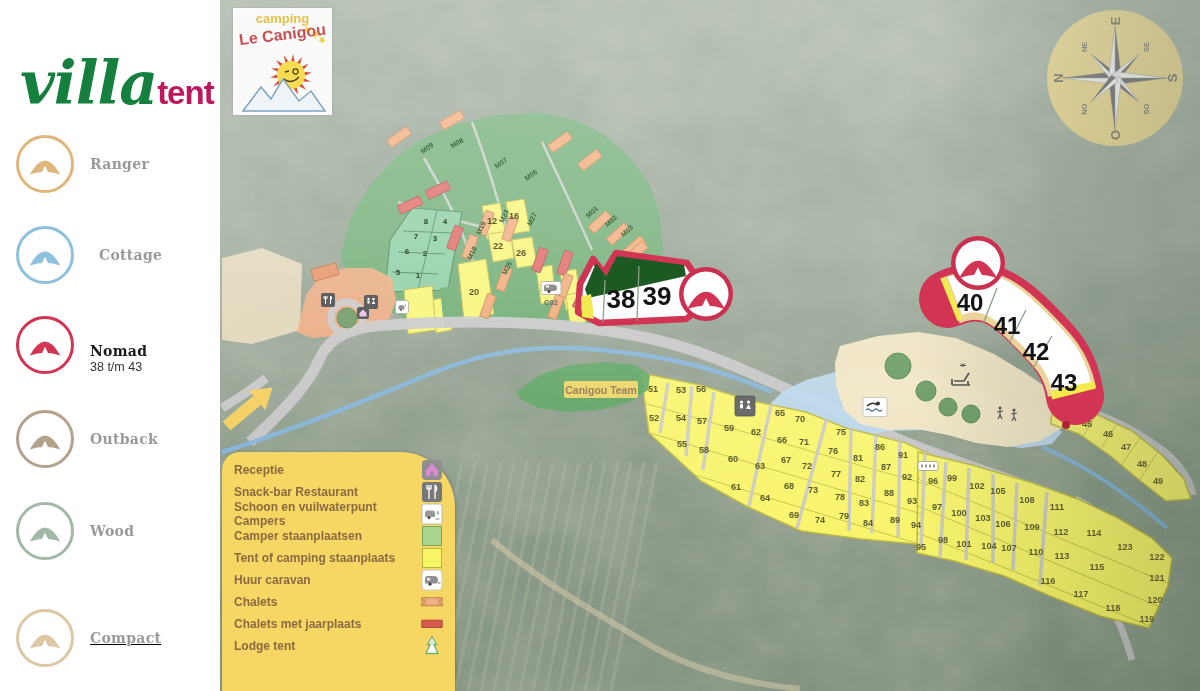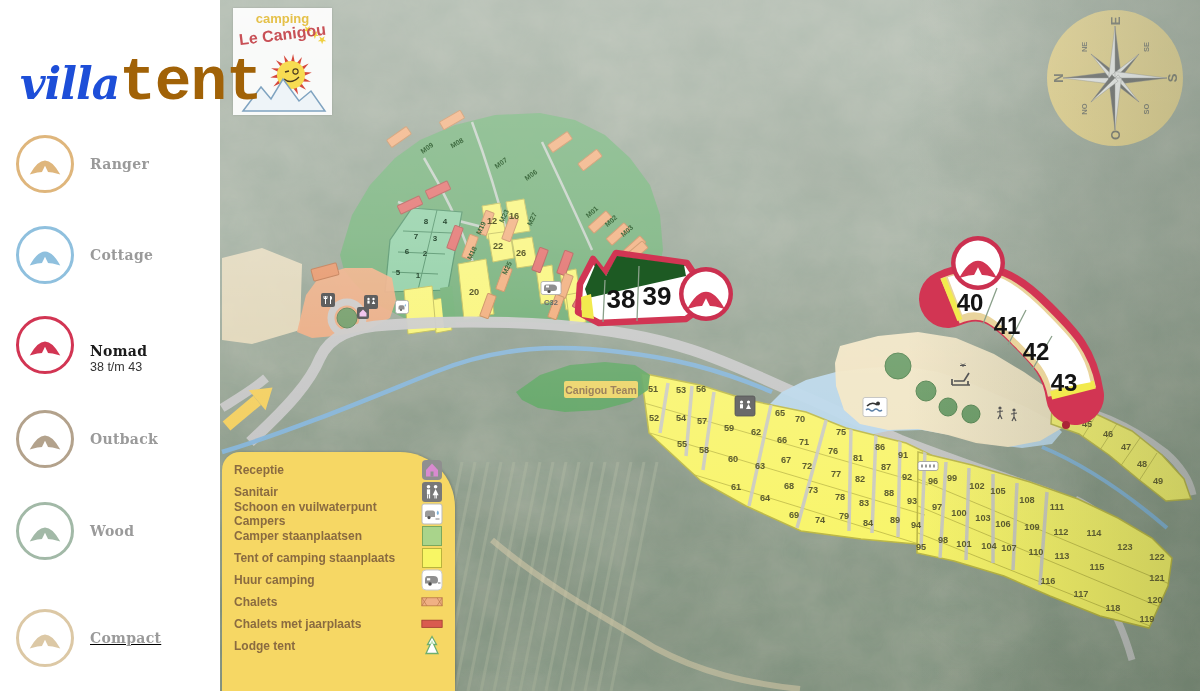--- a/index.html
+++ b/index.html
@@ -1,21 +1,21 @@
 <!DOCTYPE html>
 <html><head>
 <meta charset="utf-8">
 <style>
   html,body{margin:0;padding:0;background:#fff;}
   .stage{position:relative;width:1200px;height:691px;overflow:hidden;font-family:"Liberation Sans",sans-serif;background:#fff;}
   
   .sidebar{position:absolute;left:0;top:0;width:220px;height:691px;background:#fff;z-index:30;}
   .brand{position:absolute;left:20px;top:48px;white-space:nowrap;}
-  .brand .villa{font-family:"DejaVu Serif",serif;font-style:italic;font-weight:700;font-size:44px;color:#1d4ed8;letter-spacing:-1px;margin-top:43px;}
-  .brand .tent{font-family:Liberation Mono, monospace;font-weight:700;font-size:61px;color:#a16207;letter-spacing:-1px;}
+  .brand .villa{font-family:"DejaVu Serif",serif;font-style:italic;font-weight:700;font-size:60px;color:#15803d;letter-spacing:-1px;margin-top:43px;}
+  .brand .tent{font-family:Liberation Sans, sans-serif;font-weight:700;font-size:33px;color:#be185d;letter-spacing:-1px;}
   .side-item{position:absolute;left:16px;display:flex;align-items:center;height:56px;cursor:pointer;}
   .side-icon{width:52px;height:52px;border-radius:50%;border:3px solid;display:flex;align-items:center;justify-content:center;flex:0 0 auto;background:#fff;}
   .side-text{margin-left:16px;}
   .side-label{font-family:"DejaVu Serif",serif;font-weight:700;font-size:14px;color:#9a9a9a;letter-spacing:.3px;}
   .side-item.active .side-label{color:#1a1a1a;}
   .side-sub{font-size:12.5px;color:#333;margin-top:1px;}
   
   .mapwrap{position:absolute;left:220px;top:0;width:980px;height:691px;}
   
   .camp-logo{position:absolute;left:233px;top:8px;width:99px;height:107px;background:rgba(255,255,255,.92);z-index:20;box-shadow:0 0 2px rgba(0,0,0,.15);}
@@ -469,32 +469,26 @@
         <div class="legend-label">Receptie</div>
     <div class="legend-ic">
           <svg viewBox="0 0 22 22" width="22" height="22">
             <rect x="1" y="1" width="20" height="20" rx="4" fill="#8f8f8f"></rect>
             <path d="M5,11 L11,4.5 L17,11 V17.5 H5 Z" fill="#d98ad0"></path>
             <rect x="9.5" y="12.5" width="3" height="5" fill="#8f8f8f"></rect>
           </svg>
         </div>
       </div>
       <div class="legend-row">
-        <div class="legend-label">Sanitair</div>
+        <div class="legend-label">Snack-bar Restaurant</div>
     <div class="legend-ic">
           <svg viewBox="0 0 22 22" width="22" height="22">
             <rect x="1" y="1" width="20" height="20" rx="3" fill="#787878"></rect>
-            <circle cx="7.5" cy="5.8" r="1.8" fill="#fff"></circle>
-            <rect x="5.9" y="8.3" width="3.2" height="5" fill="#fff"></rect>
-            <rect x="6.1" y="13.3" width="1.1" height="4.2" fill="#fff"></rect>
-            <rect x="8" y="13.3" width="1.1" height="4.2" fill="#fff"></rect>
-            <circle cx="14.6" cy="5.8" r="1.8" fill="#fff"></circle>
-            <path d="M14.6,8 L11.6,14.2 H17.6 Z" fill="#fff"></path>
-            <rect x="13.5" y="14" width="0.9" height="3.5" fill="#fff"></rect>
-            <rect x="14.9" y="14" width="0.9" height="3.5" fill="#fff"></rect>
+            <path d="M8,4 V18 M6,4 V8 M10,4 V8 M6,8 H10" stroke="#fff" stroke-width="1.3" fill="none"></path>
+            <path d="M14,4 V18 M14,4 C16.2,6 16.2,9 14,11" stroke="#fff" stroke-width="1.3" fill="none"></path>
           </svg>
         </div>
       </div>
       <div class="legend-row">
         <div class="legend-label">Schoon en vuilwaterpunt Campers</div>
     <div class="legend-ic">
           <svg viewBox="0 0 22 22" width="22" height="22">
             <rect x="1" y="1" width="20" height="20" rx="2" fill="#fff" stroke="#bbb"></rect>
             <path d="M4,14 h10 v-4 q0,-2.5 -2.5,-2.5 h-5 q-2.5,0 -2.5,2.5 z" fill="#9a9a9a"></path>
             <circle cx="8" cy="14.6" r="1.6" fill="#555"></circle>
@@ -513,21 +507,21 @@
       </div>
       <div class="legend-row">
         <div class="legend-label">Tent of camping staanplaats</div>
     <div class="legend-ic">
           <svg viewBox="0 0 22 22" width="22" height="22">
             <rect x="1.5" y="1.5" width="19" height="19" fill="#f8f664" stroke="#b9b43c"></rect>
           </svg>
         </div>
       </div>
       <div class="legend-row">
-        <div class="legend-label">Huur camping</div>
+        <div class="legend-label">Huur caravan</div>
     <div class="legend-ic">
           <svg viewBox="0 0 22 22" width="22" height="22">
             <rect x="1" y="1" width="20" height="20" rx="4" fill="#fff" stroke="#ccc"></rect>
             <path d="M4,14.5 h10.5 q2.5,0 2.5,-3.5 q0,-4 -4.5,-4 h-6 q-2.5,0 -2.5,3.5 z" fill="#8f8f8f"></path>
             <circle cx="9" cy="15" r="1.8" fill="#4a4a4a"></circle>
             <path d="M17,14 h2.5" stroke="#8f8f8f" stroke-width="1.3"></path>
             <rect x="6" y="9.2" width="3.2" height="2.2" fill="#fff"></rect>
           </svg>
         </div>
       </div>
@@ -568,21 +562,21 @@
           <div class="side-icon" style="border-color:#dfb67c">
             <svg viewBox="-17 -15 34 30" width="40" height="36">
               <path d="M-13,9 Q0,-15 13,9 Q0,4 -13,9 Z" fill="#dfb67c"></path>
               <path d="M-3.2,8 L0,1.5 L3.2,8 Z" fill="#fff"></path>
             </svg>
           </div>
     <div class="side-text">
             <div class="side-label">Ranger</div>
           </div>
         </div>
-        <div class="side-item" style="top: 227px;">
+        <div class="side-item" style="top: 227px; gap: 9px;">
           <div class="side-icon" style="border-color:#8fc0de">
             <svg viewBox="-17 -15 34 30" width="40" height="36">
               <path d="M-13,9 Q0,-15 13,9 Q0,4 -13,9 Z" fill="#8fc0de"></path>
               <path d="M-3.2,8 L0,1.5 L3.2,8 Z" fill="#fff"></path>
             </svg>
           </div>
     <div class="side-text">
             <div class="side-label">Cottage</div>
           </div>
         </div>

